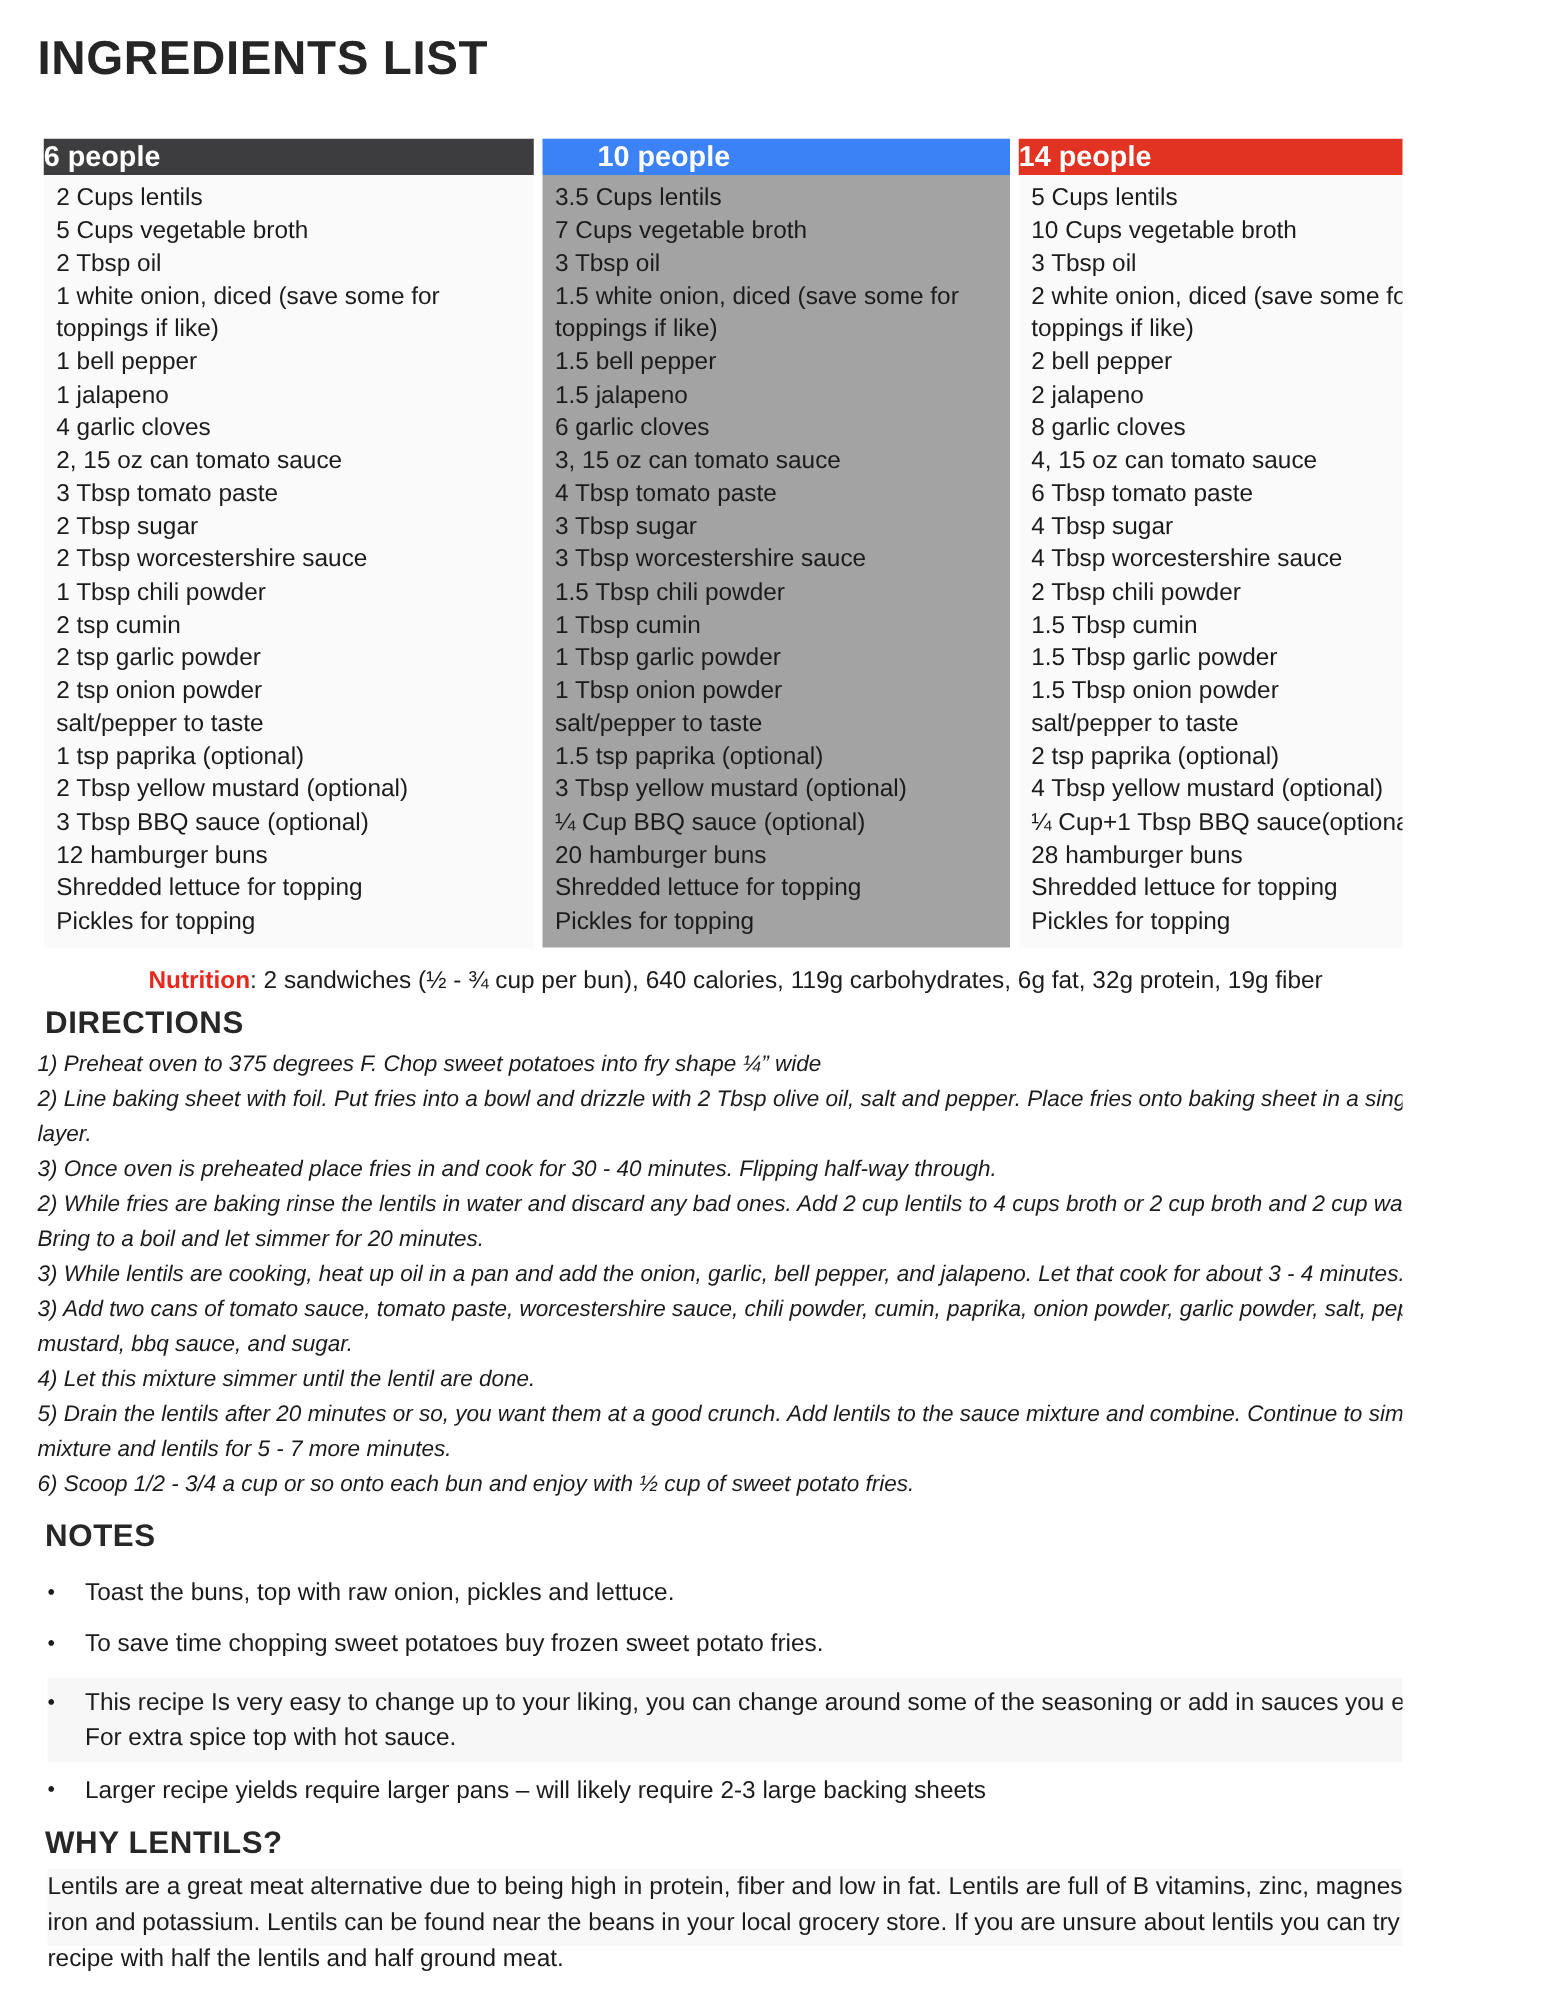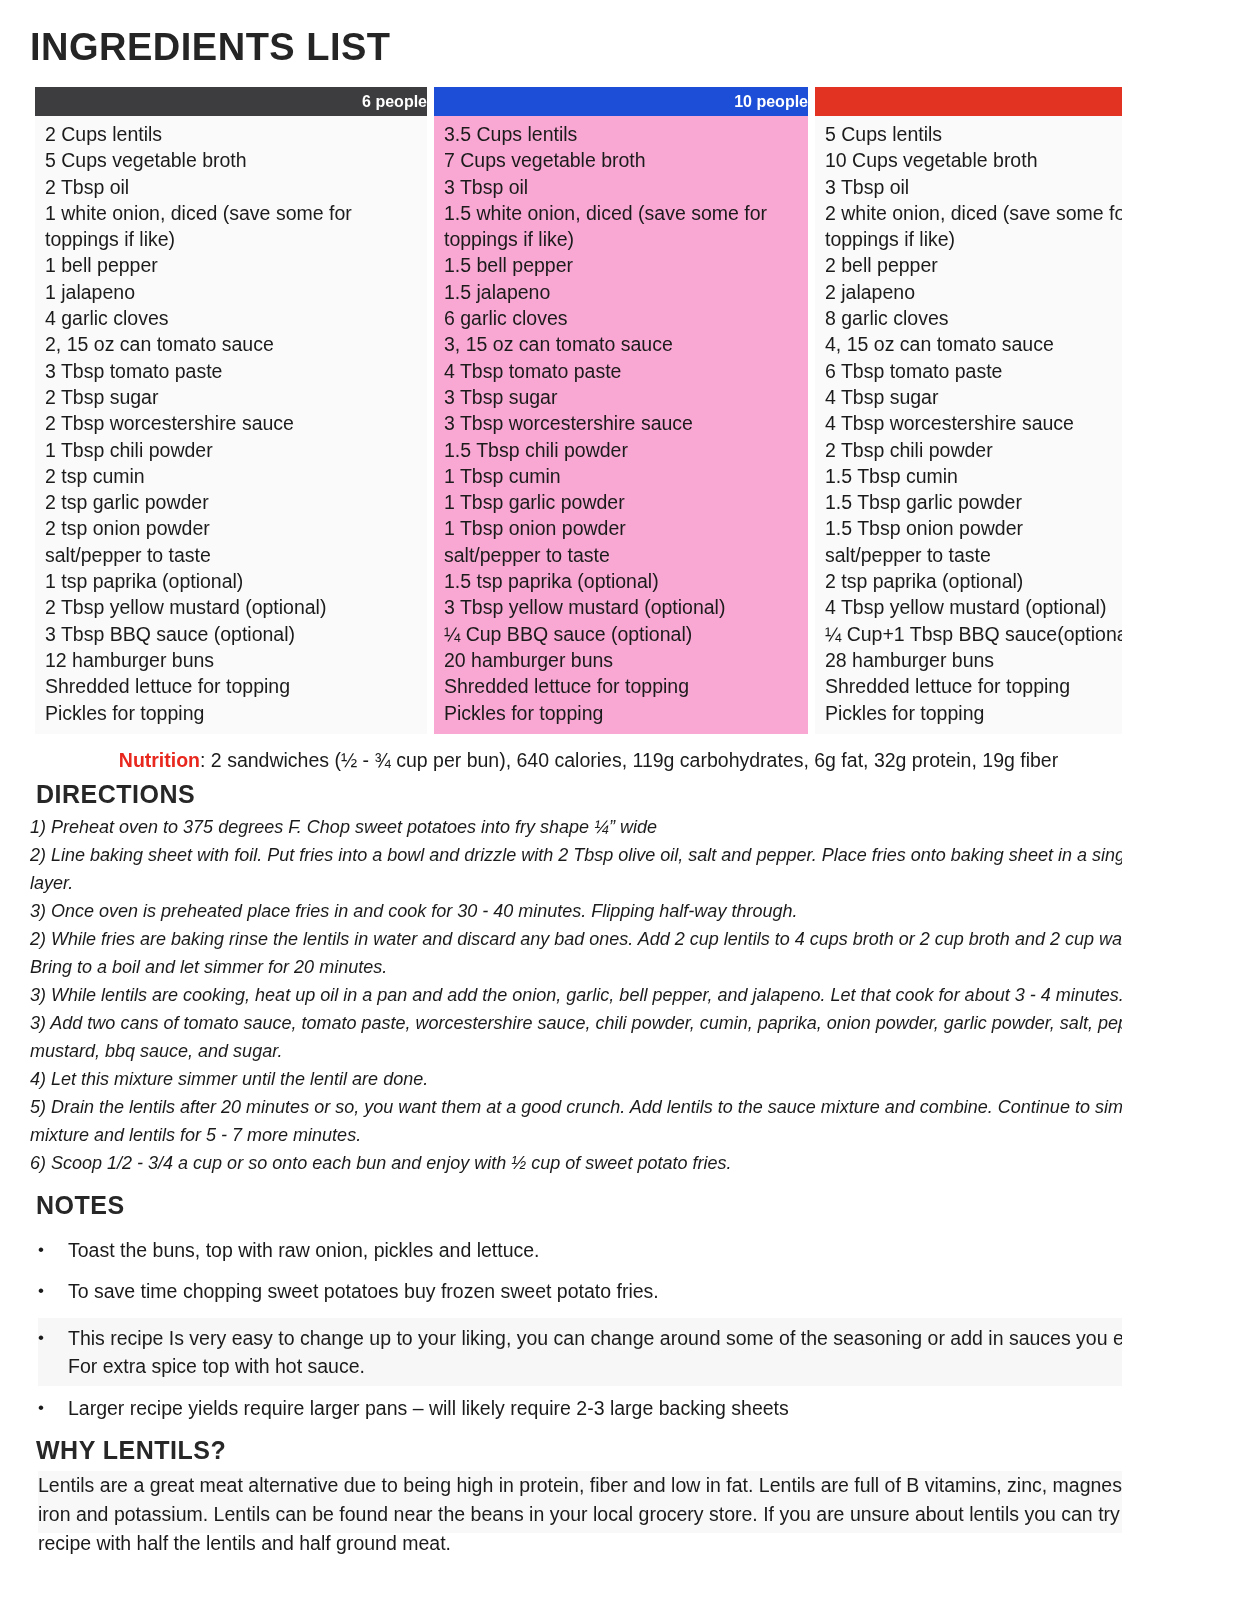--- a/index.html
+++ b/index.html
@@ -14,22 +14,22 @@
   .doc-title {
     margin:26px 0 18px 30px;
     font-size:38px; font-weight:bold; color:#252525;
     letter-spacing:0.5px;
   }
 
   
   .ing-table { margin-left:35px; width:1163px; display:grid; grid-template-columns:392px 374px 383px; column-gap:7px; }
   .ing-col { display:flex; flex-direction:column; }
   .ing-header {
-    height:29px; line-height:29px; text-align:right;
-    color:#ffffff; font-weight:bold; font-size:16px;
+    height:29px; line-height:29px; text-align:left;
+    color:#ffffff; font-weight:bold; font-size:23px;margin-top:24px;
   }
   .ing-body {
     background:#fafafa; flex:1;
     padding:5px 8px 8px 10px;
     font-size:19.5px; line-height:26.3px; color:#1b1b1b;
   }
 
   .nutrition-row { margin:15px 0 0 55px; font-size:19.5px; color:#1b1b1b;text-align:center; }
   .nutrition-label { color:#e8281e; font-weight:bold; }
 
@@ -81,22 +81,22 @@
           <div>salt/pepper to taste</div>
           <div>1 tsp paprika (optional)</div>
           <div>2 Tbsp yellow mustard (optional)</div>
           <div>3 Tbsp BBQ sauce (optional)</div>
           <div>12 hamburger buns</div>
           <div>Shredded lettuce for topping</div>
           <div>Pickles for topping</div>
         </div>
       </div>
       <div class="ing-col">
-        <div class="ing-header" style="background: #1d4ed8;">10 people</div>
-        <div class="ing-body" style="background: #f9a8d4;">
+        <div class="ing-header" style="background: #3b82f6; padding-left: 44px;">10 people</div>
+        <div class="ing-body" style="background: #a3a3a3;">
           <div>3.5 Cups lentils</div>
           <div>7 Cups vegetable broth</div>
           <div>3 Tbsp oil</div>
           <div>1.5 white onion, diced (save some for toppings if like)</div>
           <div>1.5 bell pepper</div>
           <div>1.5 jalapeno</div>
           <div>6 garlic cloves</div>
           <div>3, 15 oz can tomato sauce</div>
           <div>4 Tbsp tomato paste</div>
           <div>3 Tbsp sugar</div>

